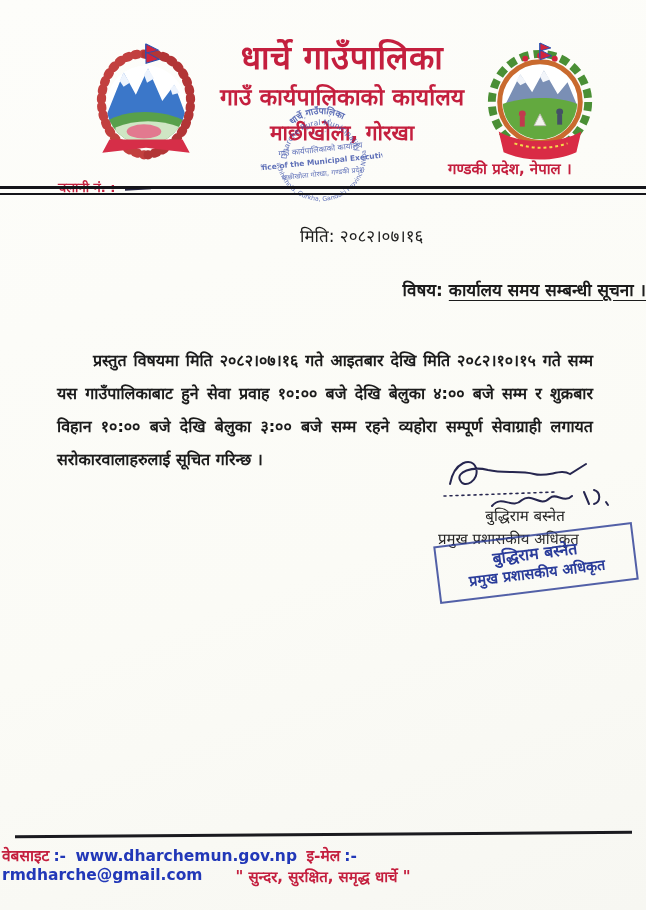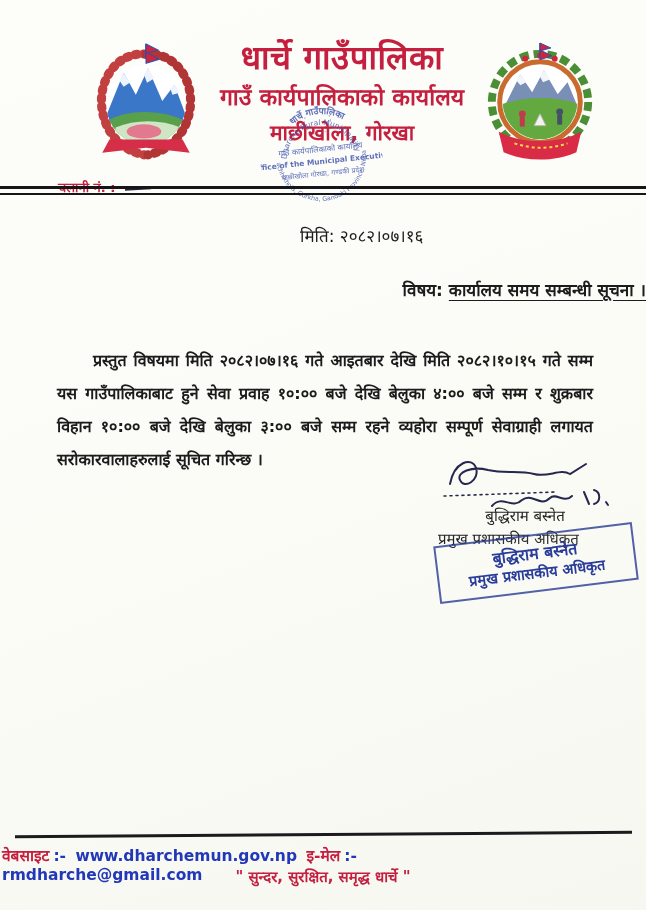--- a/index.html
+++ b/index.html
@@ -117,20 +117,21 @@
     <text font-size="7.5"><textPath href="#am" startOffset="50%" text-anchor="middle">Dharche Rural Municipality</textPath></text>
     <text x="61" y="58" font-size="8" text-anchor="middle">गाउँ कार्यपालिकाको कार्यालय</text>
     <text x="61" y="70" font-size="7.5" font-weight="bold" text-anchor="middle">Office of the Municipal Executive</text>
     <text x="61" y="82" font-size="7" text-anchor="middle">माछीखोला गोरखा, गण्डकी प्रदेश</text>
     <text font-size="6.3"><textPath href="#ab" startOffset="50%" text-anchor="middle">Machhikhola, Gorkha, Gandaki Province, Nepal</textPath></text>
   </svg>
 
   <div class="dispatch-no red">
     <span>चलानी नं. :-</span><span class="dispatch-dash"></span>
   </div>
+  <div class="province red">गण्डकी प्रदेश, नेपाल ।</div>
 
   <div class="rule-double">
       <div class="r1"></div>
       <div class="r2"></div>
     </div>
 
   <div class="date-line ink">
     <span>मिति:</span>
     <span>२०८२।०७।१६</span>
   </div>

